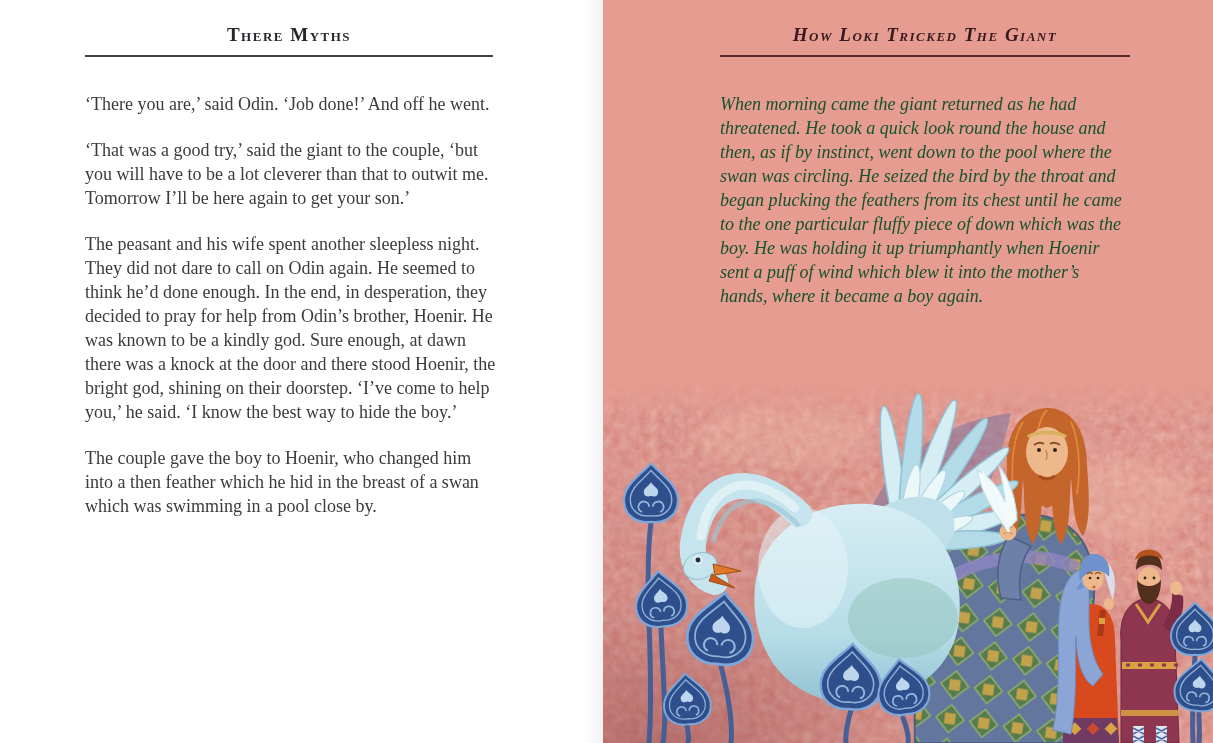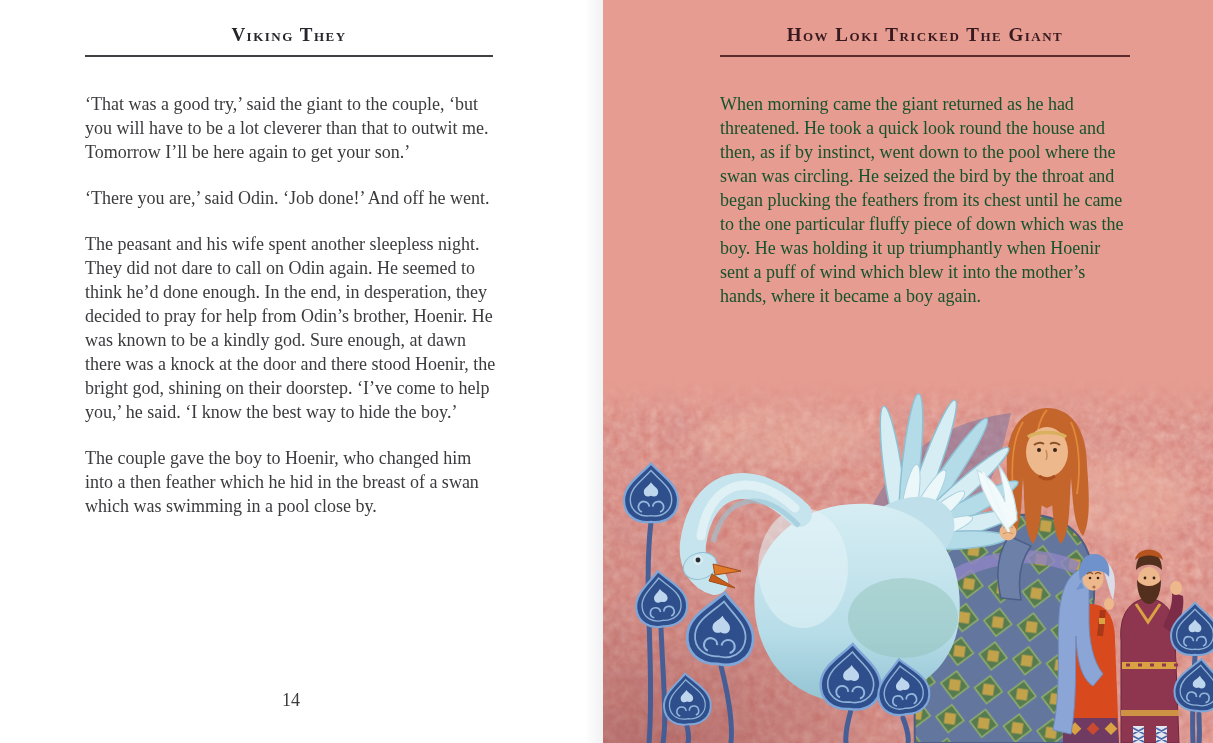--- a/index.html
+++ b/index.html
@@ -2,21 +2,21 @@
 <html><head>
 <meta charset="utf-8">
 <style>
   html,body { margin:0; padding:0; background:#888; }
   .stage {
     position:relative; width:1213px; height:743px; overflow:hidden;
     background:#ffffff; font-family:"Liberation Serif", serif;
   }
   .page { position:absolute; top:0; height:743px; }
   .page-left  { left:0;   width:603px; background:#ffffff; }
-  .page-right { left:603px; width:610px; background:#e69c90; }
+  .page-right { left:603px; width:610px; background:#e69c90;font-style:italic; }
   .gutter {
     position:absolute; left:585px; top:0; width:18px; height:743px;
     background:linear-gradient(to right, rgba(70,80,110,0) 0%, rgba(70,80,110,0.08) 100%);
     pointer-events:none;
   }
   .title {
     position:absolute; top:24px; text-align:center; margin:0;
     font-variant:small-caps; font-weight:bold; font-size:19px; letter-spacing:1.5px;
   }
   .title-left  { left:85px;  width:408px; color:#26262c; }
@@ -36,29 +36,28 @@
   }
   .illustration { position:absolute; left:0; top:378px; width:610px; height:365px; margin:0; }
   .illustration svg { display:block; }
 </style>
 </head>
 <body>
 
 <div class="stage">
 
   <section class="page page-left">
-    <h1 class="title title-left">Viking They</h1>
+    <h1 class="title title-left">There Myths</h1>
     <div class="rule rule-left"></div>
     <div class="bodytext body-left">
+      <p>‘There you are,’ said Odin. ‘Job done!’ And off he went.</p>
       <p>‘That was a good try,’ said the giant to the couple, ‘but you will have to be a lot cleverer than that to outwit me. Tomorrow I’ll be here again to get your son.’</p>
-      <p>‘There you are,’ said Odin. ‘Job done!’ And off he went.</p>
       <p>The peasant and his wife spent another sleepless night. They did not dare to call on Odin again. He seemed to think he’d done enough. In the end, in desperation, they decided to pray for help from Odin’s brother, Hoenir. He was known to be a kindly god. Sure enough, at dawn there was a knock at the door and there stood Hoenir, the bright god, shining on their doorstep. ‘I’ve come to help you,’ he said. ‘I know the best way to hide the boy.’</p>
       <p>The couple gave the boy to Hoenir, who changed him into a then feather which he hid in the breast of a swan which was swimming in a pool close by.</p>
     </div>
-    <div class="pagenum">14</div>
   </section>
 
   <section class="page page-right">
     <h1 class="title title-right">How Loki Tricked The Giant</h1>
     <div class="rule rule-right"></div>
     <div class="bodytext body-right">
       <p>When morning came the giant returned as he had threatened. He took a quick look round the house and then, as if by instinct, went down to the pool where the swan was circling. He seized the bird by the throat and began plucking the feathers from its chest until he came to the one particular fluffy piece of down which was the boy. He was holding it up triumphantly when Hoenir sent a puff of wind which blew it into the mother’s hands, where it became a boy again.</p>
     </div>
 
     <figure class="illustration" aria-label="A giant with long orange hair and beard holds up a white feather plucked from a large pale-blue swan, while a peasant couple watches among tall blue heart-shaped plants on a mottled rose-pink background.">

